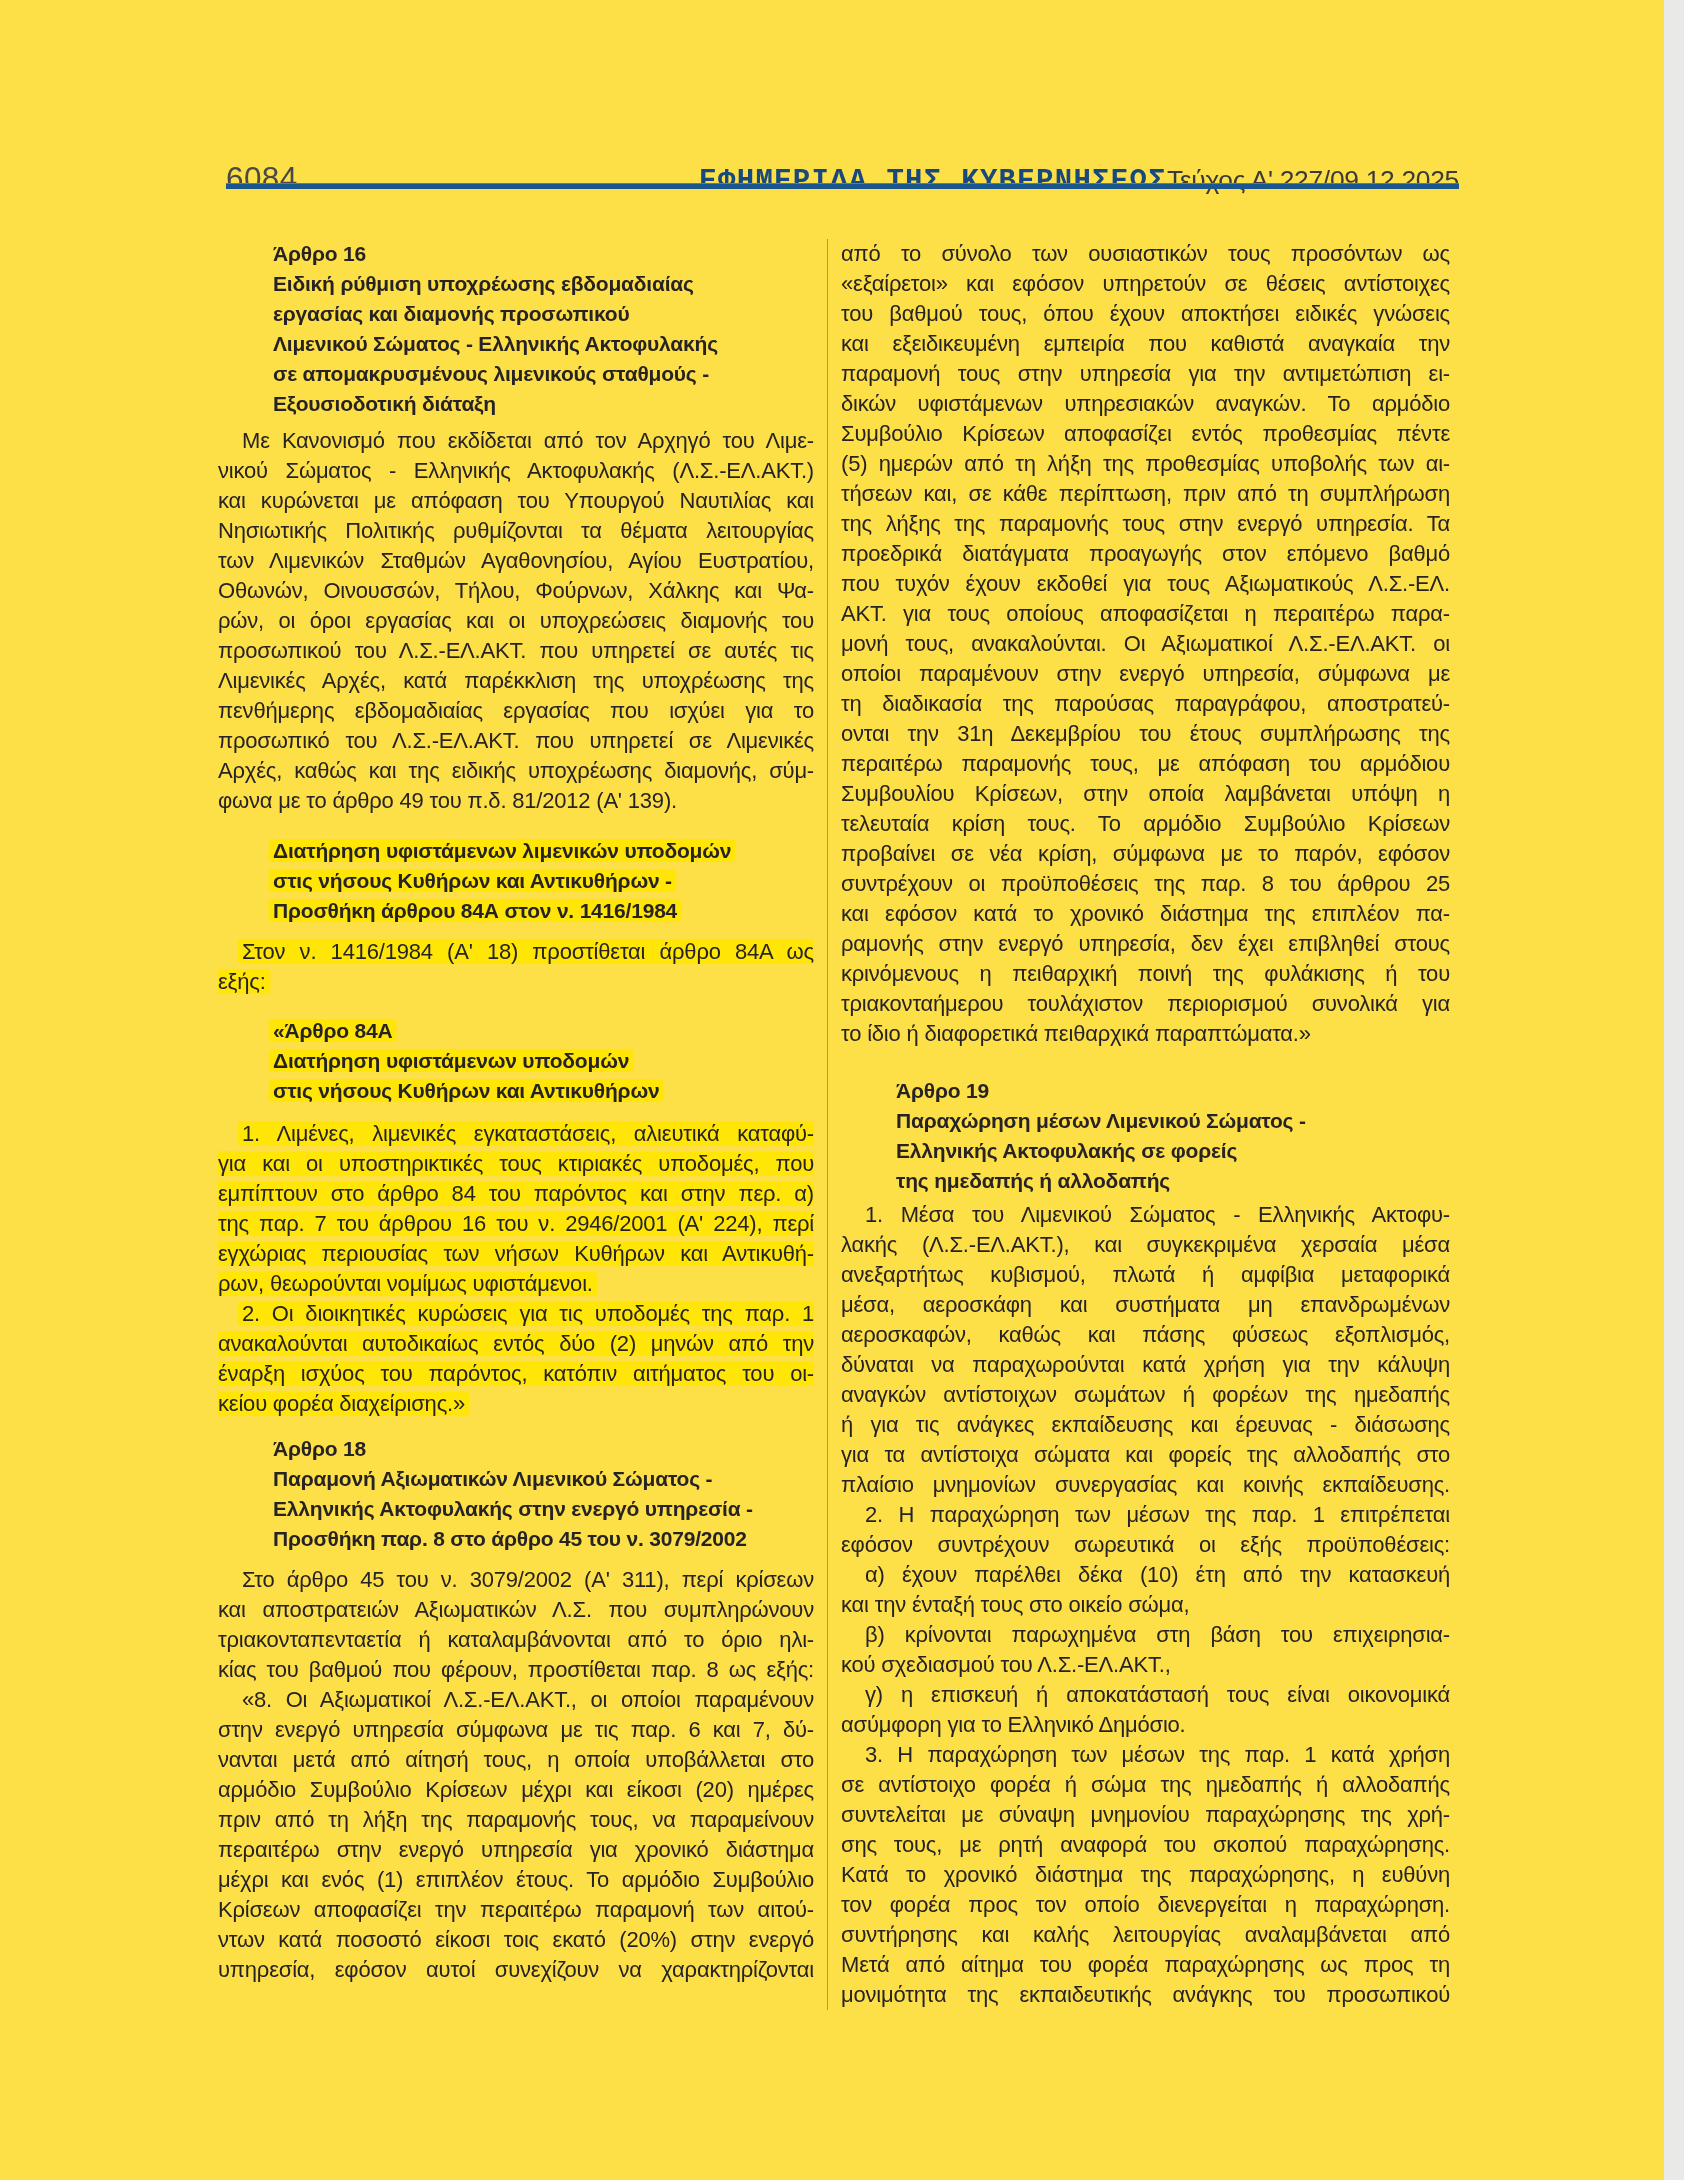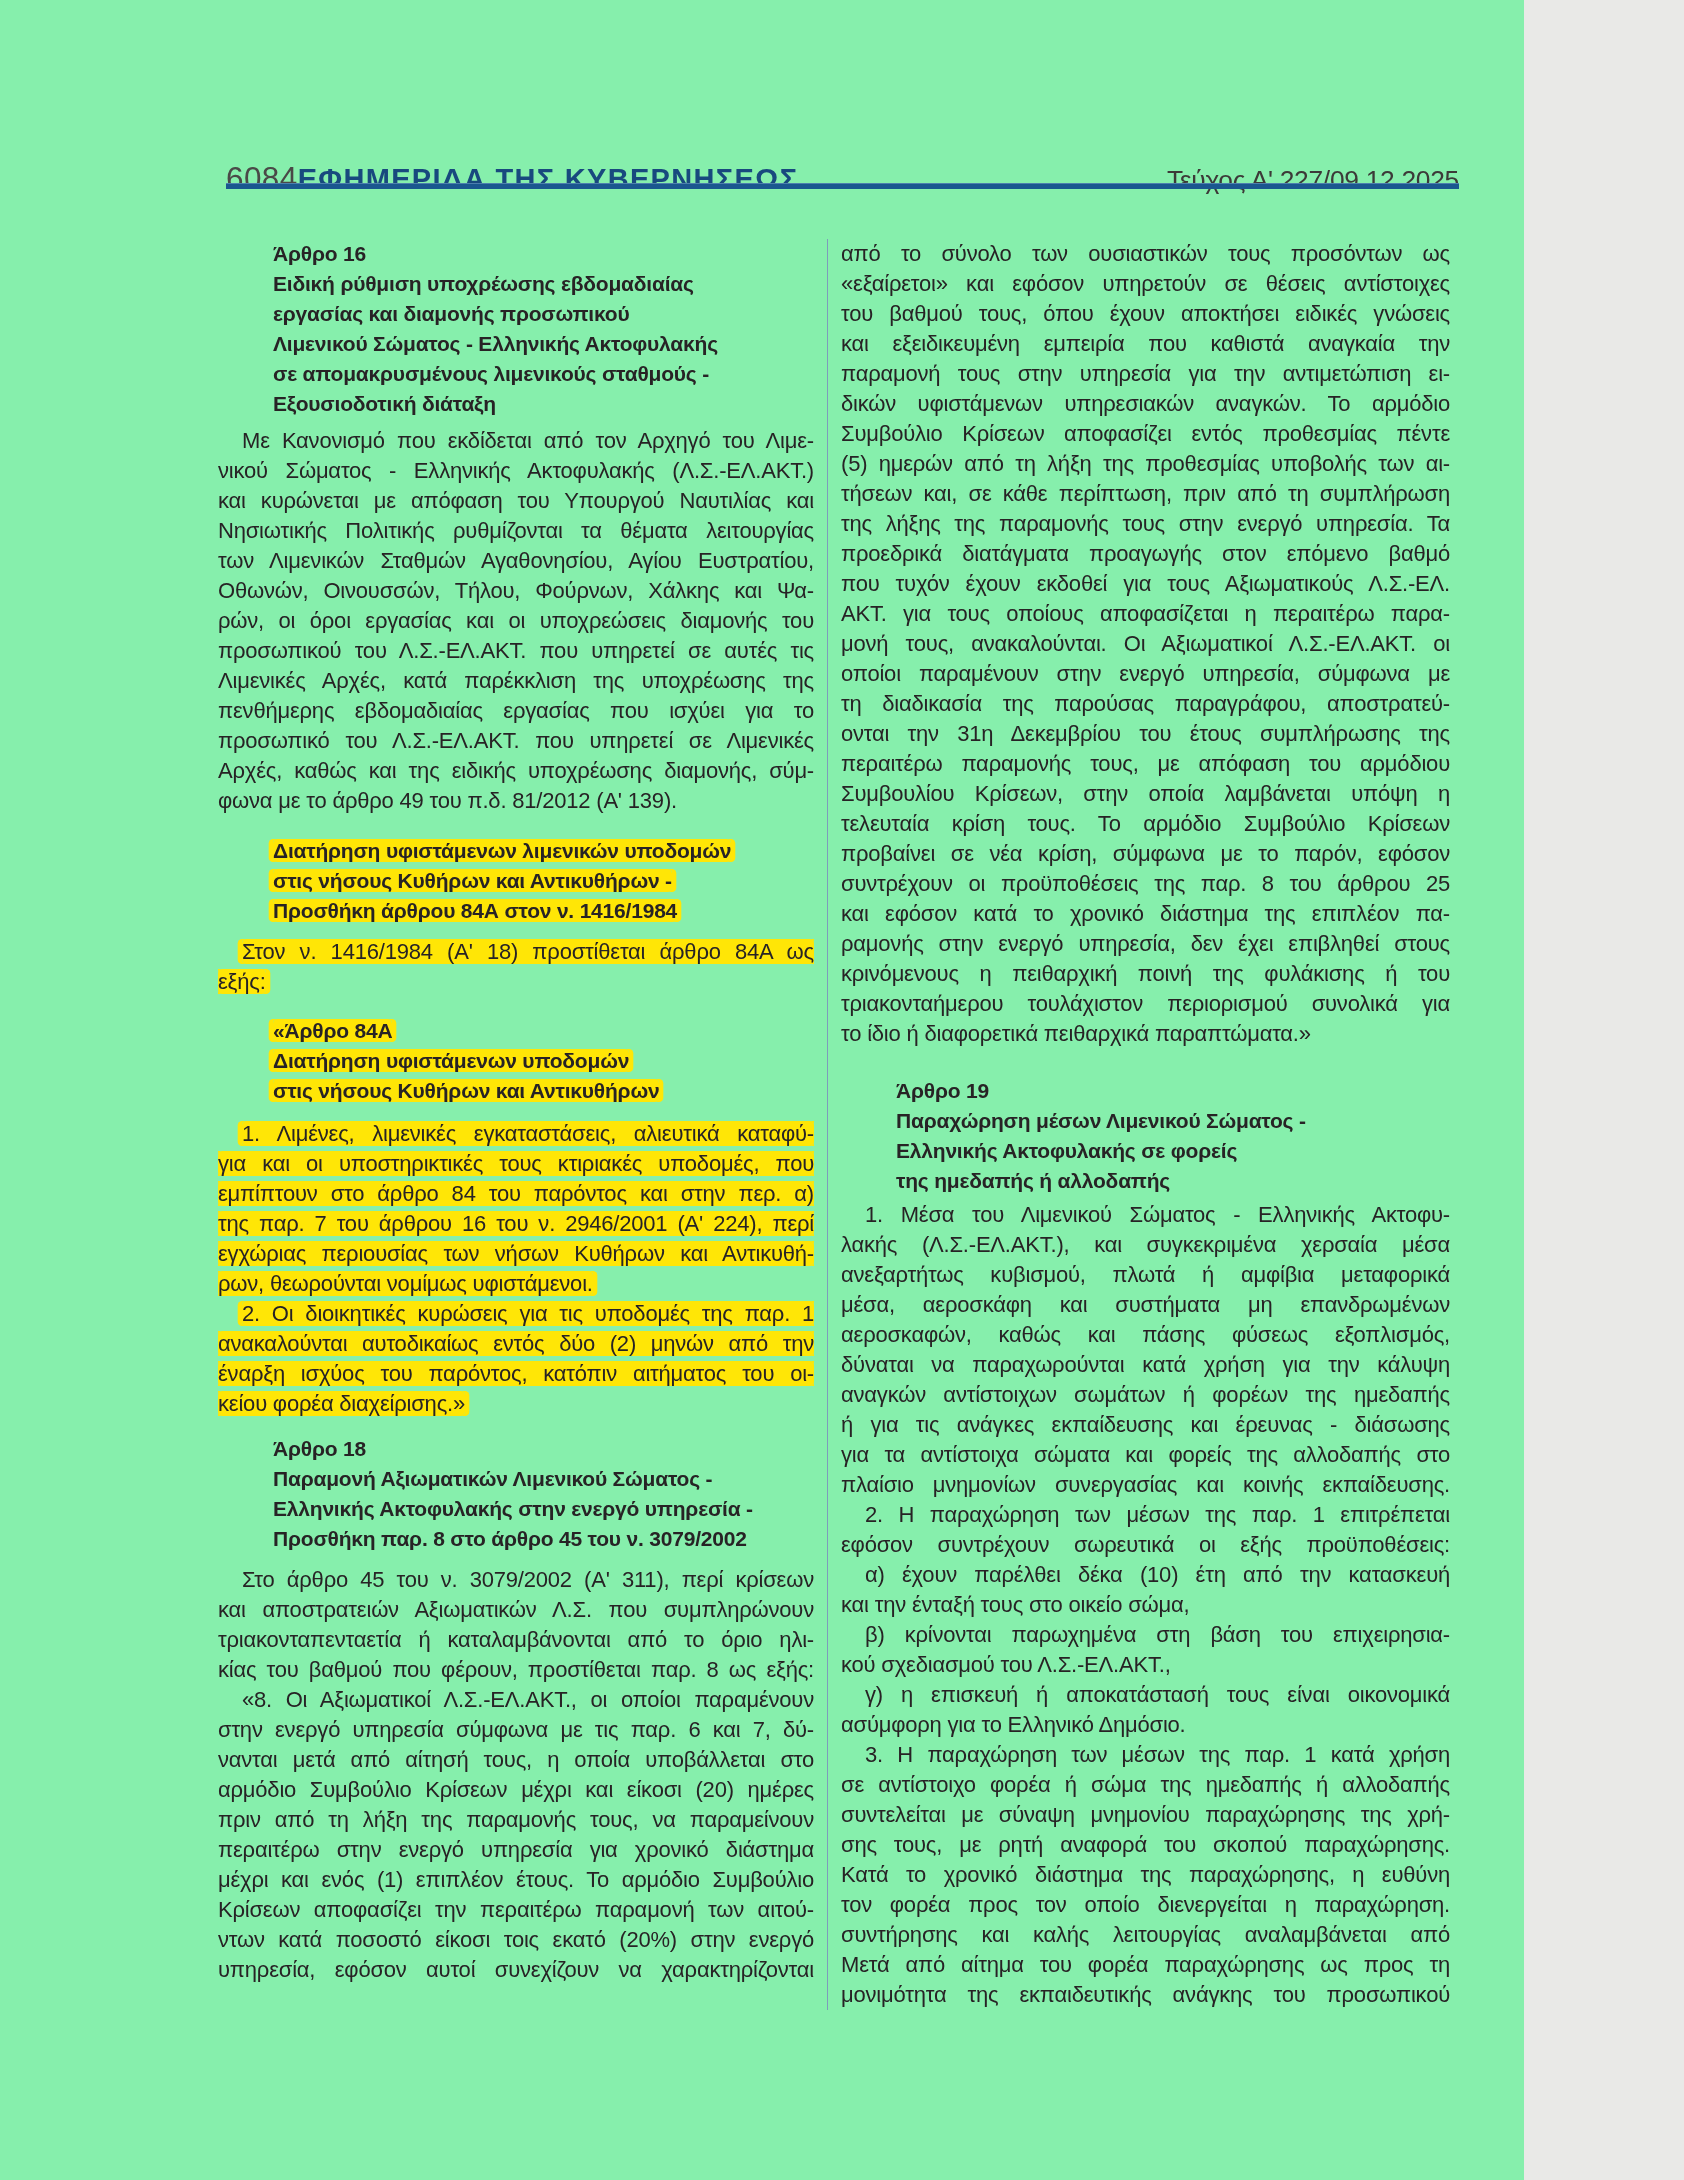--- a/index.html
+++ b/index.html
@@ -6,38 +6,38 @@
     --header-blue:#18497E;
     --rule-blue:#1A578F;
     --divider-blue:#7D9CBB;
     --hl:#FFE606;
     --text:#272325;
   }
   *{margin:0;padding:0;box-sizing:border-box;}
   html,body{background:#e9e9e7;}
   .page{
     position:relative;
-    width:1524px;height:2181px;
-    background:#86efac;
+    width:1664px;height:2181px;
+    background:#fde047;
     overflow:hidden;
     font-family:"Liberation Sans","DejaVu Sans",sans-serif;
     color:var(--text);
   }
   
   .header-row{
     position:absolute;left:226px;top:141px;width:1233px;
     display:flex;align-items:baseline;
   }
   .page-number{
     flex:0 0 auto;
     font-size:31.5px;color:#4A4947;letter-spacing:0.4px;
   }
   .gazette-title{
-    flex:1 1 auto;text-align:left;
-    font-family:Liberation Sans, sans-serif;
+    flex:1 1 auto;text-align:right;
+    font-family:Liberation Mono, monospace;
     font-weight:bold;font-size:29px;letter-spacing:1.3px;
     color:var(--header-blue);
   }
   .issue-info{
     flex:0 0 auto;text-align:right;
     font-size:26.4px;color:#3C3A38;letter-spacing:-0.3px;margin-top:24px;
   }
   .header-rule{
     position:absolute;left:226px;top:183px;width:1233px;height:6px;
     background:var(--rule-blue);

